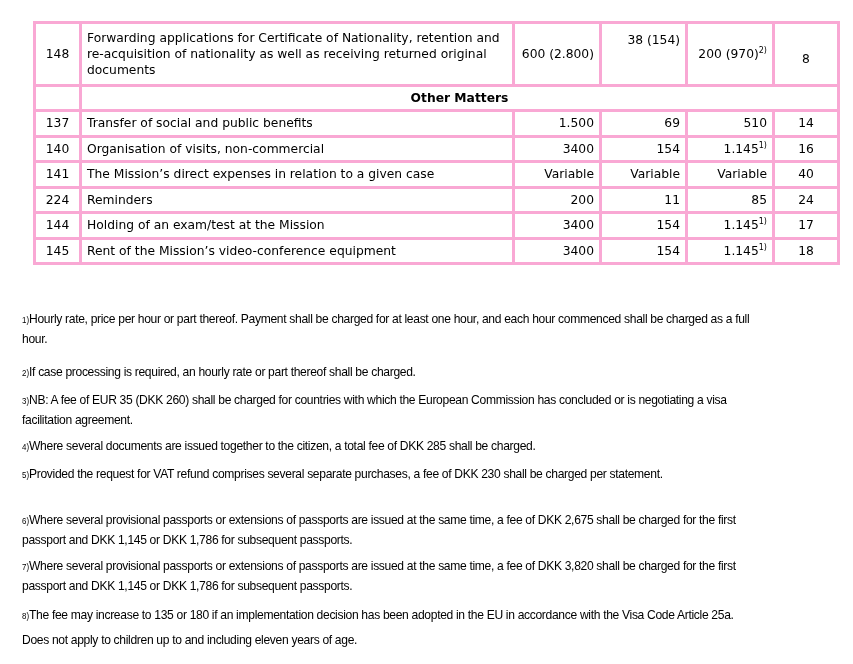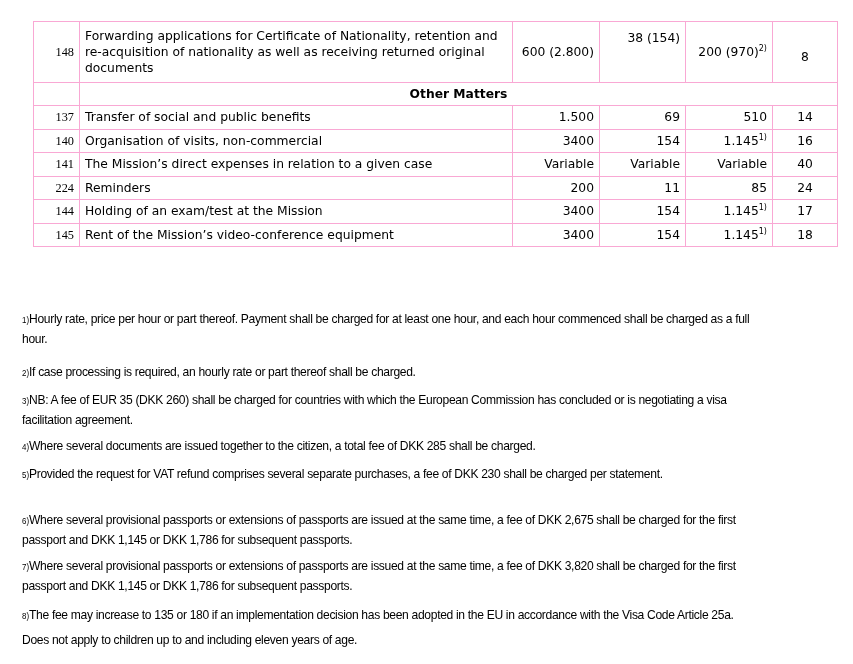--- a/index.html
+++ b/index.html
@@ -2,24 +2,24 @@
 <html><head>
 <meta charset="utf-8">
 <style>
   html, body { margin:0; padding:0; background:#ffffff; }
   body { width:853px; height:664px; position:relative; overflow:hidden; color:#000; }
   table.fees {
     position:absolute; left:33px; top:21px;
     border-collapse:collapse; table-layout:fixed;
     font-family:"DejaVu Sans", sans-serif; font-size:12.3px;
   }
-  table.fees td { border:1px solid #f9a8d4; padding:0 5px; white-space:nowrap; vertical-align:middle; line-height:16px; }
+  table.fees td { border:3px solid #f9a8d4; padding:0 5px; white-space:nowrap; vertical-align:middle; line-height:16px; }
   col.c-no { width:46px; } col.c-desc { width:433px; } col.c-a { width:87px; }
   col.c-b { width:86px; } col.c-c { width:87px; } col.c-d { width:65px; }
-  td.no { text-align:right; padding-right:4px;font-family:Liberation Serif, serif; }
+  td.no { text-align:center; padding-right:4px; }
   td.num { text-align:right; }
   td.ref { text-align:center; vertical-align:top; padding-top:2px; }
   tr.r148 td { height:51px; }
   tr.r148 td.topv { vertical-align:top; padding-top:8px; }
   tr.r148 td.desc { white-space:normal; }
   tr.sec td { height:22px; }
   tr.sec td.sec-title { text-align:center; font-weight:bold; }
   tr.row td { height:22.5px; }
   sup { font-size:8px; line-height:0; vertical-align:5px; }
   .notes { position:absolute; left:22px; top:310px; width:730px;

